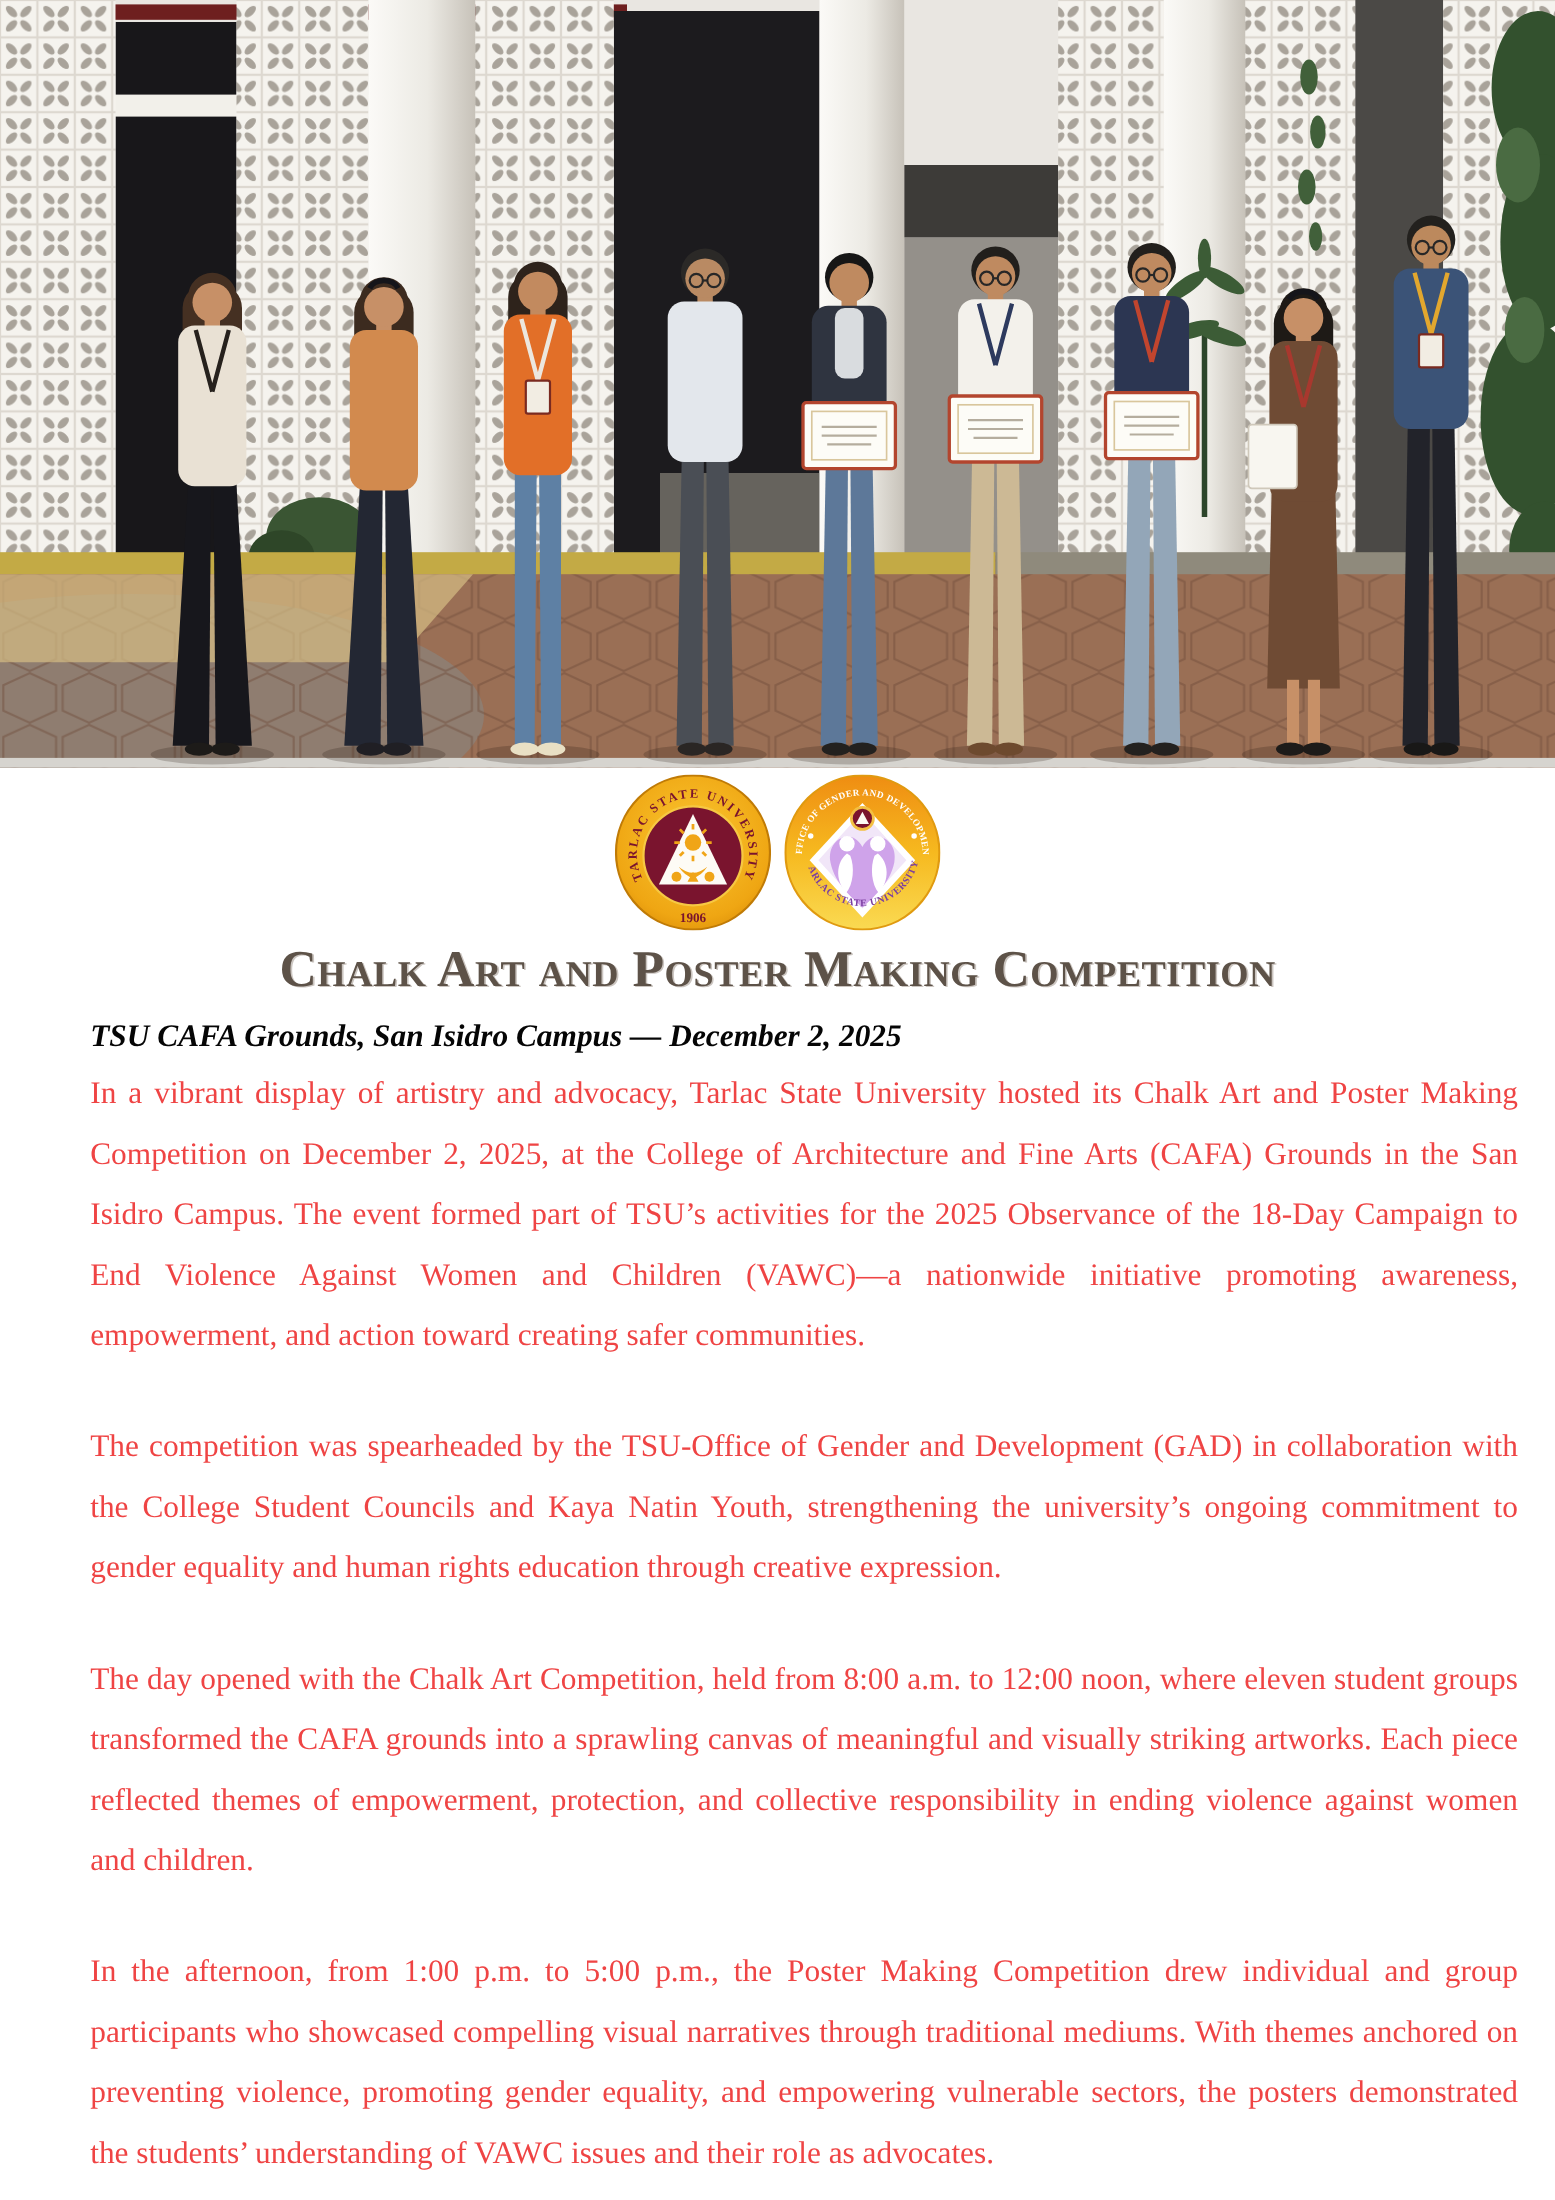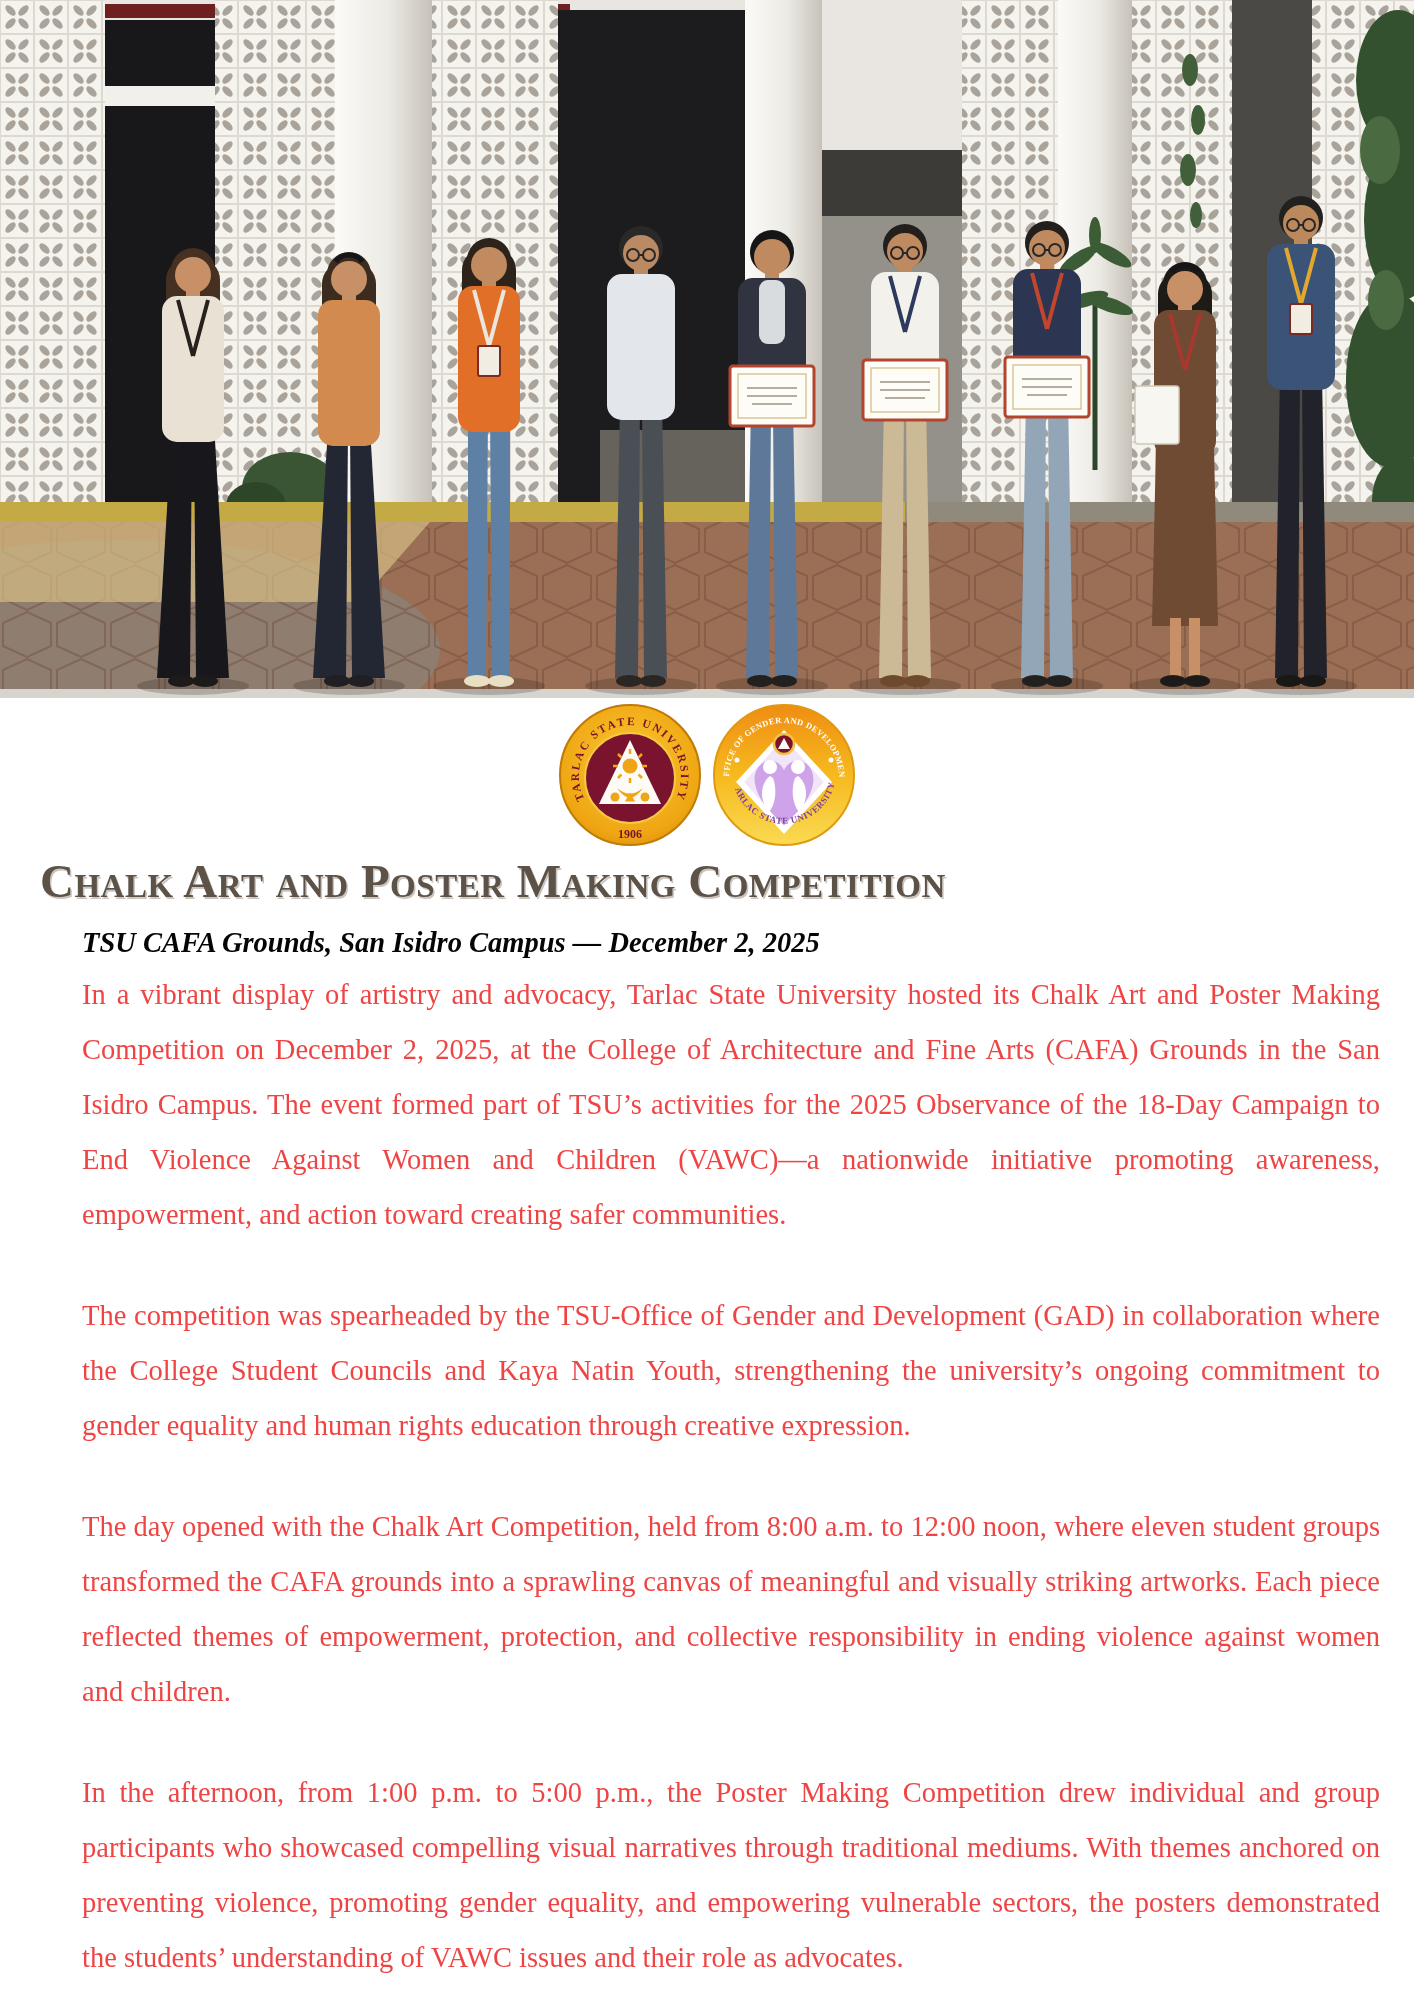--- a/index.html
+++ b/index.html
@@ -3,21 +3,21 @@
 <meta charset="utf-8">
 <style>
   html,body{margin:0;padding:0;background:#ffffff;}
   .page{position:relative;width:1414px;height:2000px;background:#fff;overflow:hidden;
         font-family:"Liberation Serif",serif;}
   figure.photo{margin:0;width:1414px;height:698px;}
   .photo-svg{display:block;width:100%;height:100%;}
   .logos{display:flex;justify-content:center;align-items:center;gap:12px;margin-top:6px;height:142px;}
   .logo{width:142px;height:142px;display:block;}
   .logo text{font-family:"Liberation Serif",serif;}
-  h1.title{margin:10px 40px 0;text-align:left;
+  h1.title{margin:10px 40px 0;text-align:center;
            font-size:47px;line-height:50px;font-weight:bold;
            font-variant:small-caps;letter-spacing:0.5px;color:#5d5248;
            text-shadow:1.5px 1.5px 0 rgba(125,110,97,0.40);}
   .content{margin:0;padding-left:48px;}
   p.dateline{margin:15px 34px 0;font-style:italic;font-weight:bold;
              font-size:28.5px;line-height:44px;color:#050505;}
   p.body-par{margin:46px 34px 0;font-size:28.5px;line-height:55px;
              text-align:justify;color:#ef4444;}
   p.dateline + p.body-par{margin-top:2px;}
 </style>
@@ -324,18 +324,18 @@
       <circle cx="24" cy="56" r="2.5" fill="#ffffff"></circle>
       <circle cx="118" cy="56" r="2.5" fill="#ffffff"></circle>
     </svg>
   </div>
 
   <h1 class="title">Chalk Art and Poster Making Competition</h1>
 
   <main class="content">
     <p class="dateline">TSU CAFA Grounds, San Isidro Campus — December 2, 2025</p>
     <p class="body-par">In a vibrant display of artistry and advocacy, Tarlac State University hosted its Chalk Art and Poster Making Competition on December 2, 2025, at the College of Architecture and Fine Arts (CAFA) Grounds in the San Isidro Campus. The event formed part of TSU’s activities for the 2025 Observance of the 18-Day Campaign to End Violence Against Women and Children (VAWC)—a nationwide initiative promoting awareness, empowerment, and action toward creating safer communities.</p>
-    <p class="body-par">The competition was spearheaded by the TSU-Office of Gender and Development (GAD) in collaboration where the College Student Councils and Kaya Natin Youth, strengthening the university’s ongoing commitment to gender equality and human rights education through creative expression.</p>
+    <p class="body-par">The competition was spearheaded by the TSU-Office of Gender and Development (GAD) in collaboration with the College Student Councils and Kaya Natin Youth, strengthening the university’s ongoing commitment to gender equality and human rights education through creative expression.</p>
     <p class="body-par">The day opened with the Chalk Art Competition, held from 8:00 a.m. to 12:00 noon, where eleven student groups transformed the CAFA grounds into a sprawling canvas of meaningful and visually striking artworks. Each piece reflected themes of empowerment, protection, and collective responsibility in ending violence against women and children.</p>
     <p class="body-par">In the afternoon, from 1:00 p.m. to 5:00 p.m., the Poster Making Competition drew individual and group participants who showcased compelling visual narratives through traditional mediums. With themes anchored on preventing violence, promoting gender equality, and empowering vulnerable sectors, the posters demonstrated the students’ understanding of VAWC issues and their role as advocates.</p>
   </main>
 
 </div>
 
 </body></html>

